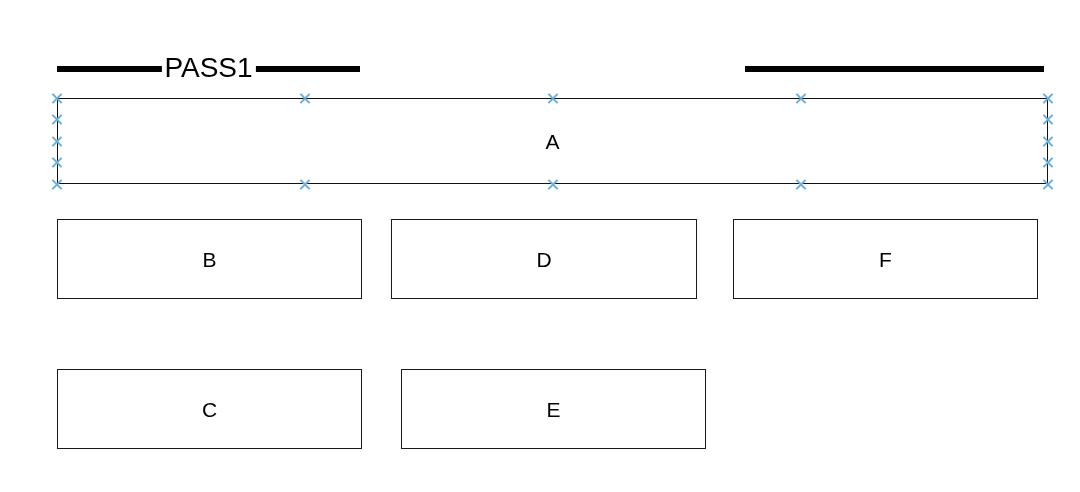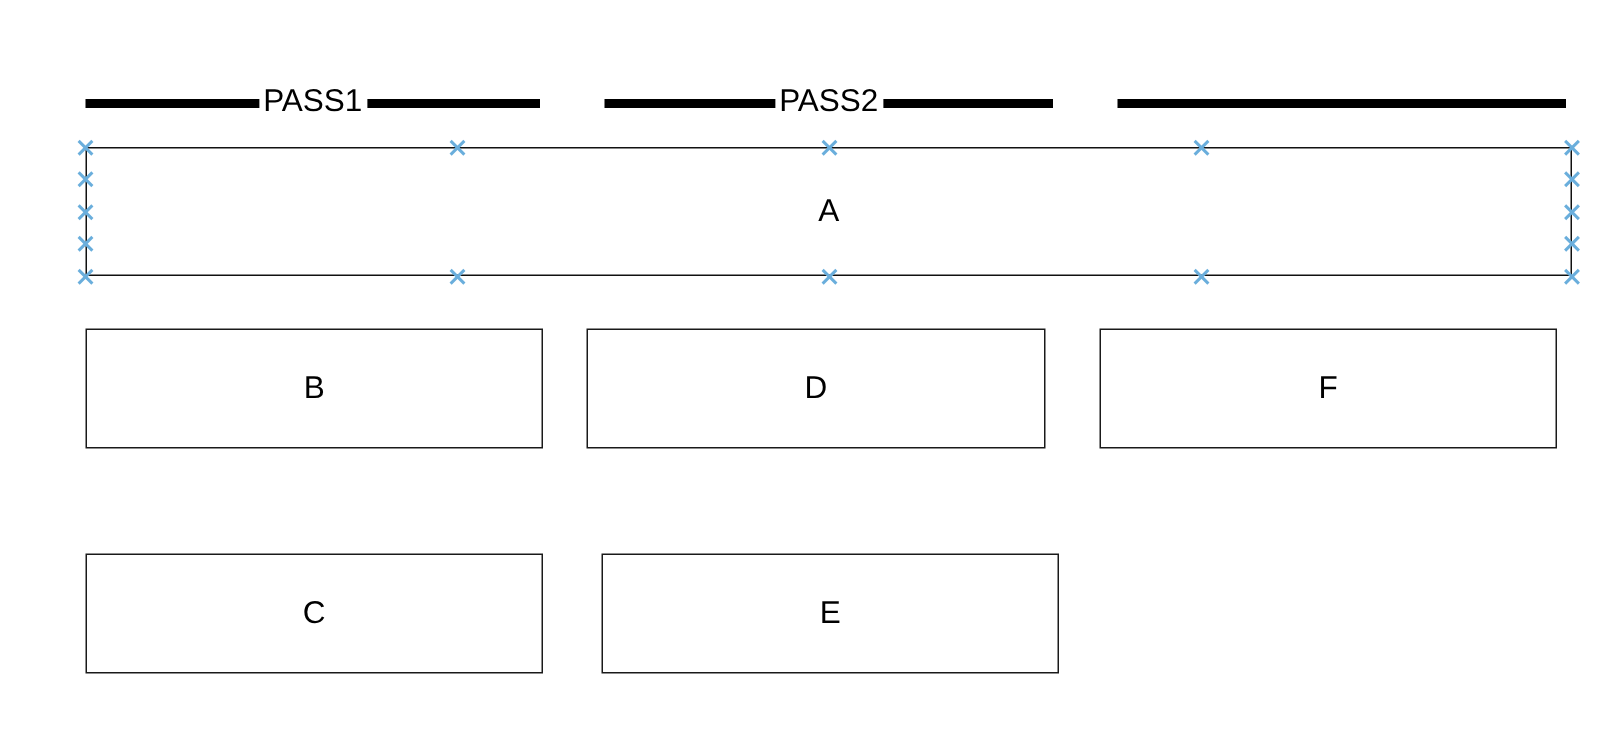--- a/index.html
+++ b/index.html
@@ -30,21 +30,21 @@
     height: 6px;
     background: #000000;
   }
   .pass-label {
     position: absolute;
     top: -1px;
     left: 50%;
     transform: translateX(-50%);
     background: #ffffff;
     padding: 0 3px;
-    font-size: 21px;
+    font-size: 28px;
     line-height: 30px;
     color: #000000;
     white-space: nowrap;
     letter-spacing: 0px;
   }
   
   .rect {
     position: absolute;
     box-sizing: border-box;
     border: 1.6px solid #1a1a1a;
@@ -91,24 +91,20 @@
 </head>
 <body>
 
 <div id="canvas">
 
   <div class="pass-group" style="left:57px; top:54px; width:303px;">
     <div class="pass-bar"></div>
     <div class="pass-label">PASS1</div>
   </div>
 
-  <div class="pass-group" style="left:403px; top:54px; width:299px;">
-    <div class="pass-bar"></div>
-    <div class="pass-label">PASS2</div>
-  </div>
 
   <div class="pass-group" style="left:745px; top:54px; width:299px;">
     <div class="pass-bar"></div>
   </div>
 
   <div class="rect rect-selected" style="left:57px; top:98px; width:991px; height:86px;">
     <div class="rect-label">A</div>
   </div>
 
   <div class="grip" style="left:57px;   top:98px;"></div>

